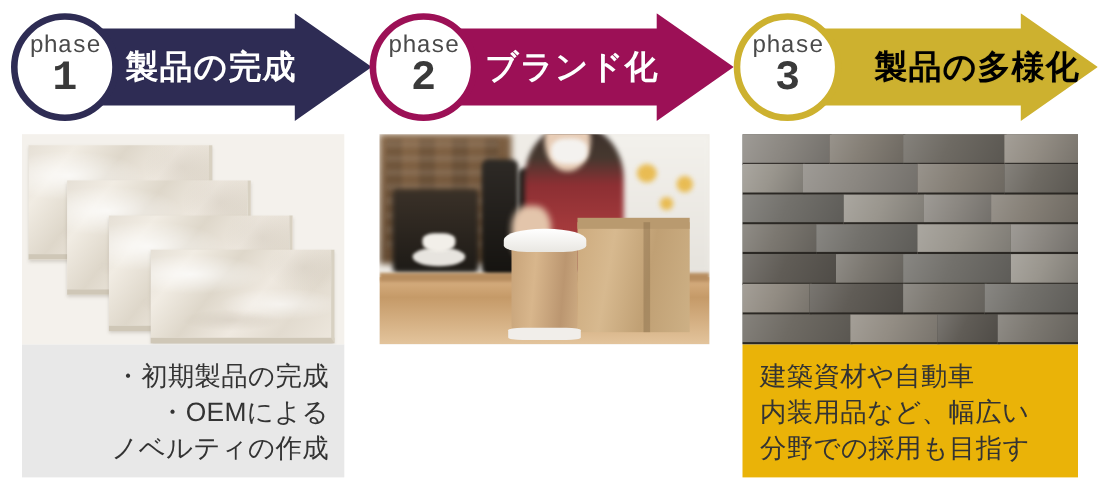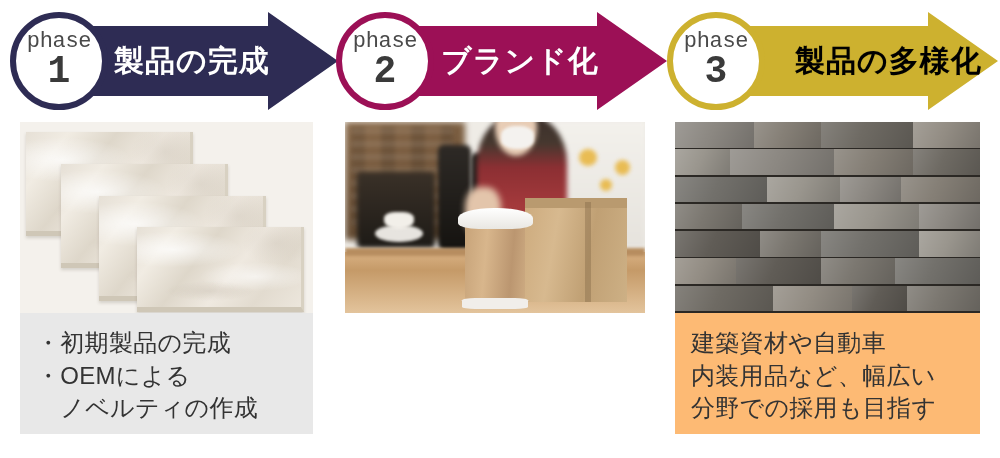--- a/index.html
+++ b/index.html
@@ -210,21 +210,21 @@
 
   <div class="col" id="col1" style="left:20px;width:293px;">
     <div class="photo p1-bg" id="photo1" style="height:191px;">
       <div class="art">
         <div class="slab" style="left:2%;top:5%;width:56%;height:52%;"></div>
         <div class="slab" style="left:14%;top:22%;width:56%;height:52%;"></div>
         <div class="slab" style="left:27%;top:39%;width:56%;height:52%;"></div>
         <div class="slab" style="left:40%;top:55%;width:56%;height:42%;"></div>
       </div>
     </div>
-    <div class="caption" id="cap1" style="height: 121px; background: rgb(232, 232, 232); color: rgb(51, 51, 51);">・初期製品の完成
+    <div class="caption" id="cap1" style="height: 121px; background: rgb(232, 232, 232); color: rgb(51, 51, 51); text-align: right;">・初期製品の完成
 ・OEMによる
 　ノベルティの作成</div>
   </div>
 
   <div class="col" id="col2" style="left:345px;width:300px;">
     <div class="photo" id="photo2" style="height:191px;background:#efece6;">
       <div class="art">
         <div class="cafe-wallR"></div>
         <div class="cafe-dot" style="right:16%;top:14%;width:6%;height:9%;"></div>
         <div class="cafe-dot" style="right:5%;top:20%;width:5%;height:8%;"></div>
@@ -278,17 +278,17 @@
           <div class="stone" style="left: 0%; width: 20%; top: 71.4286%; height: 13.3857%; background: rgb(147, 141, 132); border-right: 2px solid rgb(52, 48, 43); border-bottom: 2px solid rgb(43, 40, 36);"></div>
           <div class="stone" style="left: 20%; width: 28%; top: 71.4286%; height: 13.3857%; background: rgb(96, 92, 86); border-right: 2px solid rgb(52, 48, 43); border-bottom: 2px solid rgb(43, 40, 36);"></div>
           <div class="stone" style="left: 48%; width: 24%; top: 71.4286%; height: 13.3857%; background: rgb(123, 119, 112); border-right: 2px solid rgb(52, 48, 43); border-bottom: 2px solid rgb(43, 40, 36);"></div>
           <div class="stone" style="left: 72%; width: 28%; top: 71.4286%; height: 13.3857%; background: rgb(114, 112, 107); border-right: 2px solid rgb(52, 48, 43); border-bottom: 2px solid rgb(43, 40, 36);"></div>
           <div class="stone" style="left: 0%; width: 32%; top: 85.7143%; height: 13.3857%; background: rgb(110, 106, 99); border-right: 2px solid rgb(52, 48, 43); border-bottom: 2px solid rgb(43, 40, 36);"></div>
           <div class="stone" style="left: 32%; width: 26%; top: 85.7143%; height: 13.3857%; background: rgb(147, 141, 132); border-right: 2px solid rgb(52, 48, 43); border-bottom: 2px solid rgb(43, 40, 36);"></div>
           <div class="stone" style="left: 58%; width: 18%; top: 85.7143%; height: 13.3857%; background: rgb(96, 92, 86); border-right: 2px solid rgb(52, 48, 43); border-bottom: 2px solid rgb(43, 40, 36);"></div>
           <div class="stone" style="left: 76%; width: 24%; top: 85.7143%; height: 13.3857%; background: rgb(123, 119, 112); border-right: 2px solid rgb(52, 48, 43); border-bottom: 2px solid rgb(43, 40, 36);"></div>
         </div>
     </div>
-    <div class="caption" id="cap3" style="height: 121px; background: #fdba74; color: rgb(51, 51, 51);">建築資材や自動車
+    <div class="caption" id="cap3" style="height: 121px; background: #eab308; color: rgb(51, 51, 51);">建築資材や自動車
 内装用品など、幅広い
 分野での採用も目指す</div>
   </div>
 </div>
 
 </body></html>

